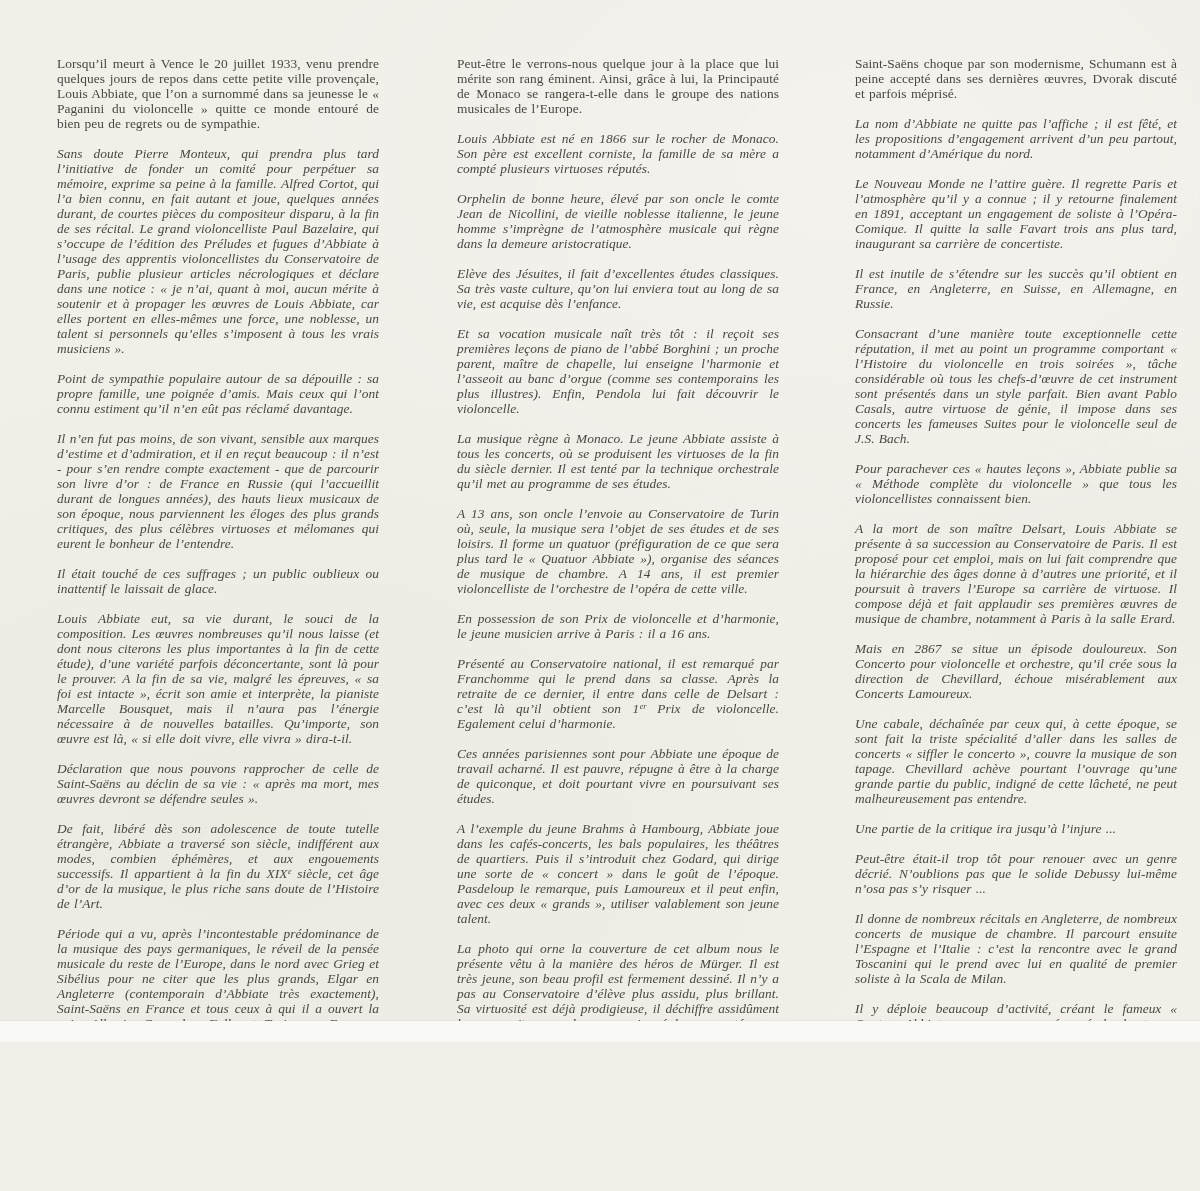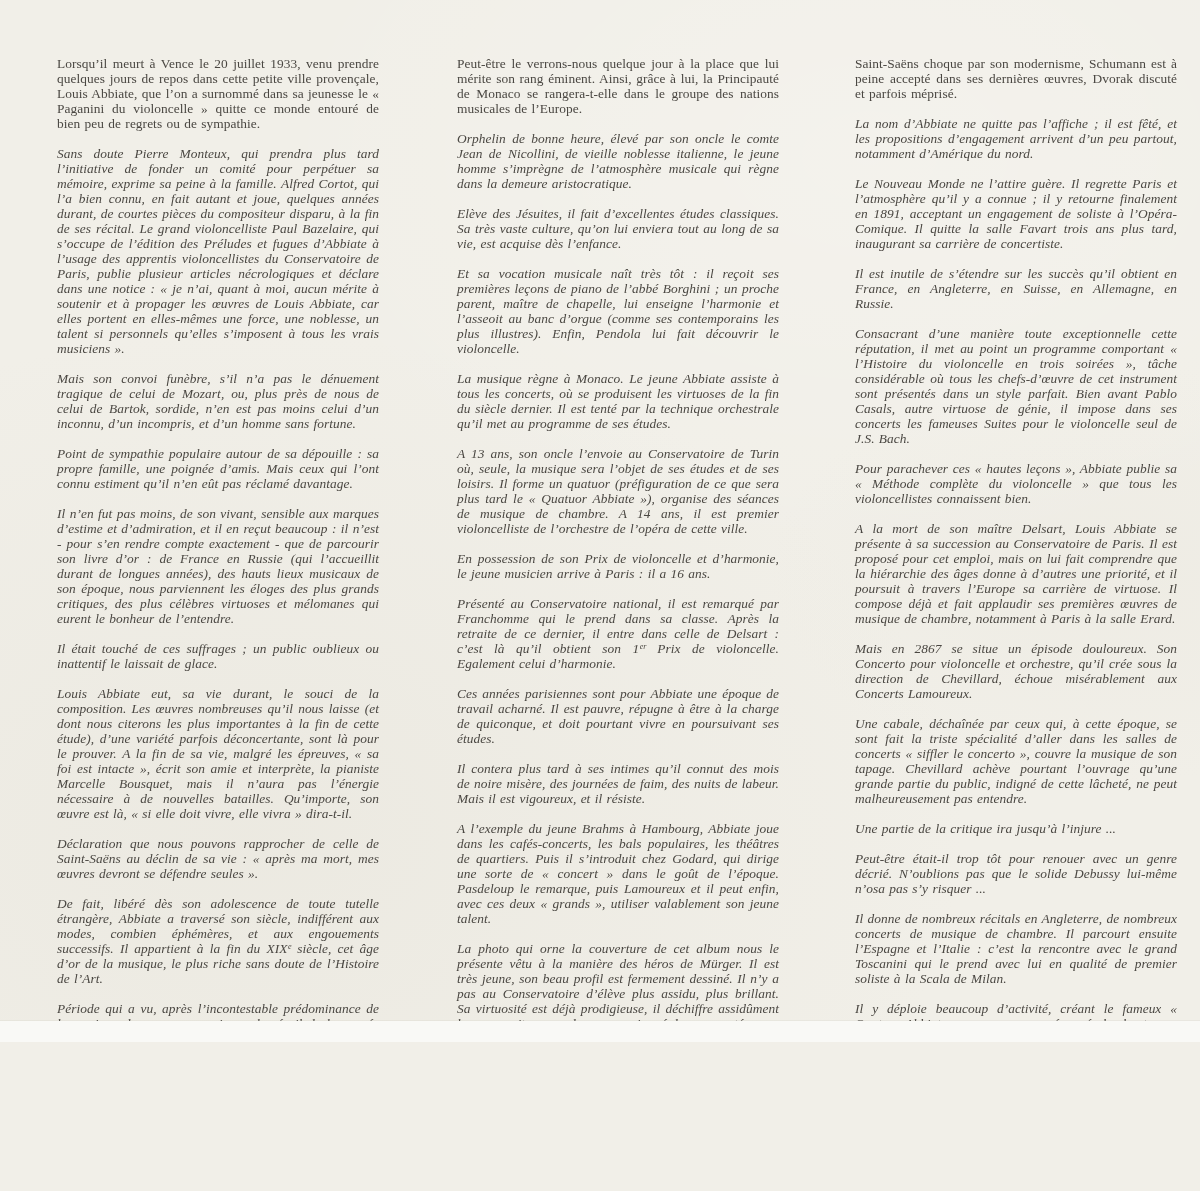--- a/index.html
+++ b/index.html
@@ -57,42 +57,41 @@
   }
 </style>
 </head>
 <body style="background-color: rgb(241, 239, 232);">
 
 <div class="page">
 
   <div class="column col-1" style="color: rgb(74, 71, 66);">
     <p>Lorsqu’il meurt à Vence le 20 juillet 1933, venu prendre quelques jours de repos dans cette petite ville provençale, Louis Abbiate, que l’on a surnommé dans sa jeunesse le « Paganini du violoncelle » quitte ce monde entouré de bien peu de regrets ou de sympathie.</p>
     <p>Sans doute Pierre Monteux, qui prendra plus tard l’initiative de fonder un comité pour perpétuer sa mémoire, exprime sa peine à la famille. Alfred Cortot, qui l’a bien connu, en fait autant et joue, quelques années durant, de courtes pièces du compositeur disparu, à la fin de ses récital. Le grand violoncelliste Paul Bazelaire, qui s’occupe de l’édition des Préludes et fugues d’Abbiate à l’usage des apprentis violoncellistes du Conservatoire de Paris, publie plusieur articles nécrologiques et déclare dans une notice : « je n’ai, quant à moi, aucun mérite à soutenir et à propager les œuvres de Louis Abbiate, car elles portent en elles-mêmes une force, une noblesse, un talent si personnels qu’elles s’imposent à tous les vrais musiciens ».</p>
-    <p>Mais son convoi funèbre, s’il n’a pas le dénuement tragique de celui de Mozart, ou, plus près de nous de celui de Bartok, sordide, n’en est pas moins celui d’un inconnu, d’un incompris, et d’un homme sans fortune.</p>
     <p>Point de sympathie populaire autour de sa dépouille : sa propre famille, une poignée d’amis. Mais ceux qui l’ont connu estiment qu’il n’en eût pas réclamé davantage.</p>
     <p>Il n’en fut pas moins, de son vivant, sensible aux marques d’estime et d’admiration, et il en reçut beaucoup : il n’est - pour s’en rendre compte exactement - que de parcourir son livre d’or : de France en Russie (qui l’accueillit durant de longues années), des hauts lieux musicaux de son époque, nous parviennent les éloges des plus grands critiques, des plus célèbres virtuoses et mélomanes qui eurent le bonheur de l’entendre.</p>
     <p>Il était touché de ces suffrages ; un public oublieux ou inattentif le laissait de glace.</p>
     <p>Louis Abbiate eut, sa vie durant, le souci de la composition. Les œuvres nombreuses qu’il nous laisse (et dont nous citerons les plus importantes à la fin de cette étude), d’une variété parfois déconcertante, sont là pour le prouver. A la fin de sa vie, malgré les épreuves, « sa foi est intacte », écrit son amie et interprète, la pianiste Marcelle Bousquet, mais il n’aura pas l’énergie nécessaire à de nouvelles batailles. Qu’importe, son œuvre est là, « si elle doit vivre, elle vivra » dira-t-il.</p>
     <p>Déclaration que nous pouvons rapprocher de celle de Saint-Saëns au déclin de sa vie : « après ma mort, mes œuvres devront se défendre seules ».</p>
     <p>De fait, libéré dès son adolescence de toute tutelle étrangère, Abbiate a traversé son siècle, indifférent aux modes, combien éphémères, et aux engouements successifs. Il appartient à la fin du XIXᵉ siècle, cet âge d’or de la musique, le plus riche sans doute de l’Histoire de l’Art.</p>
     <p>Période qui a vu, après l’incontestable prédominance de la musique des pays germaniques, le réveil de la pensée musicale du reste de l’Europe, dans le nord avec Grieg et Sibélius pour ne citer que les plus grands, Elgar en Angleterre (contemporain d’Abbiate très exactement), Saint-Saëns en France et tous ceux à qui il a ouvert la voie, Albeniz, Granados, Falla et Turina en Espagne, prestigieux quatuor inégalé.</p>
     <p>Sans oublier, bien sûr, la Russie où il part œuvrer en 1905.</p>
   </div>
 
   <div class="column col-2" style="color: rgb(74, 71, 66);">
     <p>Peut-être le verrons-nous quelque jour à la place que lui mérite son rang éminent. Ainsi, grâce à lui, la Principauté de Monaco se rangera-t-elle dans le groupe des nations musicales de l’Europe.</p>
+    <p>Louis Abbiate est né en 1866 sur le rocher de Monaco. Son père est excellent corniste, la famille de sa mère a compté plusieurs virtuoses réputés.</p>
     <p>Orphelin de bonne heure, élevé par son oncle le comte Jean de Nicollini, de vieille noblesse italienne, le jeune homme s’imprègne de l’atmosphère musicale qui règne dans la demeure aristocratique.</p>
     <p>Elève des Jésuites, il fait d’excellentes études classiques. Sa très vaste culture, qu’on lui enviera tout au long de sa vie, est acquise dès l’enfance.</p>
     <p>Et sa vocation musicale naît très tôt : il reçoit ses premières leçons de piano de l’abbé Borghini ; un proche parent, maître de chapelle, lui enseigne l’harmonie et l’asseoit au banc d’orgue (comme ses contemporains les plus illustres). Enfin, Pendola lui fait découvrir le violoncelle.</p>
     <p>La musique règne à Monaco. Le jeune Abbiate assiste à tous les concerts, où se produisent les virtuoses de la fin du siècle dernier. Il est tenté par la technique orchestrale qu’il met au programme de ses études.</p>
     <p>A 13 ans, son oncle l’envoie au Conservatoire de Turin où, seule, la musique sera l’objet de ses études et de ses loisirs. Il forme un quatuor (préfiguration de ce que sera plus tard le « Quatuor Abbiate »), organise des séances de musique de chambre. A 14 ans, il est premier violoncelliste de l’orchestre de l’opéra de cette ville.</p>
     <p>En possession de son Prix de violoncelle et d’harmonie, le jeune musicien arrive à Paris : il a 16 ans.</p>
     <p>Présenté au Conservatoire national, il est remarqué par Franchomme qui le prend dans sa classe. Après la retraite de ce dernier, il entre dans celle de Delsart : c’est là qu’il obtient son 1ᵉʳ Prix de violoncelle. Egalement celui d’harmonie.</p>
     <p>Ces années parisiennes sont pour Abbiate une époque de travail acharné. Il est pauvre, répugne à être à la charge de quiconque, et doit pourtant vivre en poursuivant ses études.</p>
-    <p>Il contera plus tard à ses intimes qu’il connut des mois de noire misère, des journées de faim, des nuits de labeur. Mais il est vigoureux, et il résiste.</p>
     <p>A l’exemple du jeune Brahms à Hambourg, Abbiate joue dans les cafés-concerts, les bals populaires, les théâtres de quartiers. Puis il s’introduit chez Godard, qui dirige une sorte de « concert » dans le goût de l’époque. Pasdeloup le remarque, puis Lamoureux et il peut enfin, avec ces deux « grands », utiliser valablement son jeune talent.</p>
     <p>La photo qui orne la couverture de cet album nous le présente vêtu à la manière des héros de Mürger. Il est très jeune, son beau profil est fermement dessiné. Il n’y a pas au Conservatoire d’élève plus assidu, plus brillant. Sa virtuosité est déjà prodigieuse, il déchiffre assidûment les compositeurs modernes, passionné de nouveauté.</p>
     <p>Revenu à 21 ans dans sa ville natale, il est engagé comme soliste à l’Opéra. Il joue, avec une foi inébranlable, des œuvres généralement incomprises : en 1887 en effet,</p>
   </div>
 
   <div class="column col-3" style="color: rgb(74, 71, 66);">
     <p>Saint-Saëns choque par son modernisme, Schumann est à peine accepté dans ses dernières œuvres, Dvorak discuté et parfois méprisé.</p>
     <p>La nom d’Abbiate ne quitte pas l’affiche ; il est fêté, et les propositions d’engagement arrivent d’un peu partout, notamment d’Amérique du nord.</p>
     <p>Le Nouveau Monde ne l’attire guère. Il regrette Paris et l’atmosphère qu’il y a connue ; il y retourne finalement en 1891, acceptant un engagement de soliste à l’Opéra-Comique. Il quitte la salle Favart trois ans plus tard, inaugurant sa carrière de concertiste.</p>
     <p>Il est inutile de s’étendre sur les succès qu’il obtient en France, en Angleterre, en Suisse, en Allemagne, en Russie.</p>

